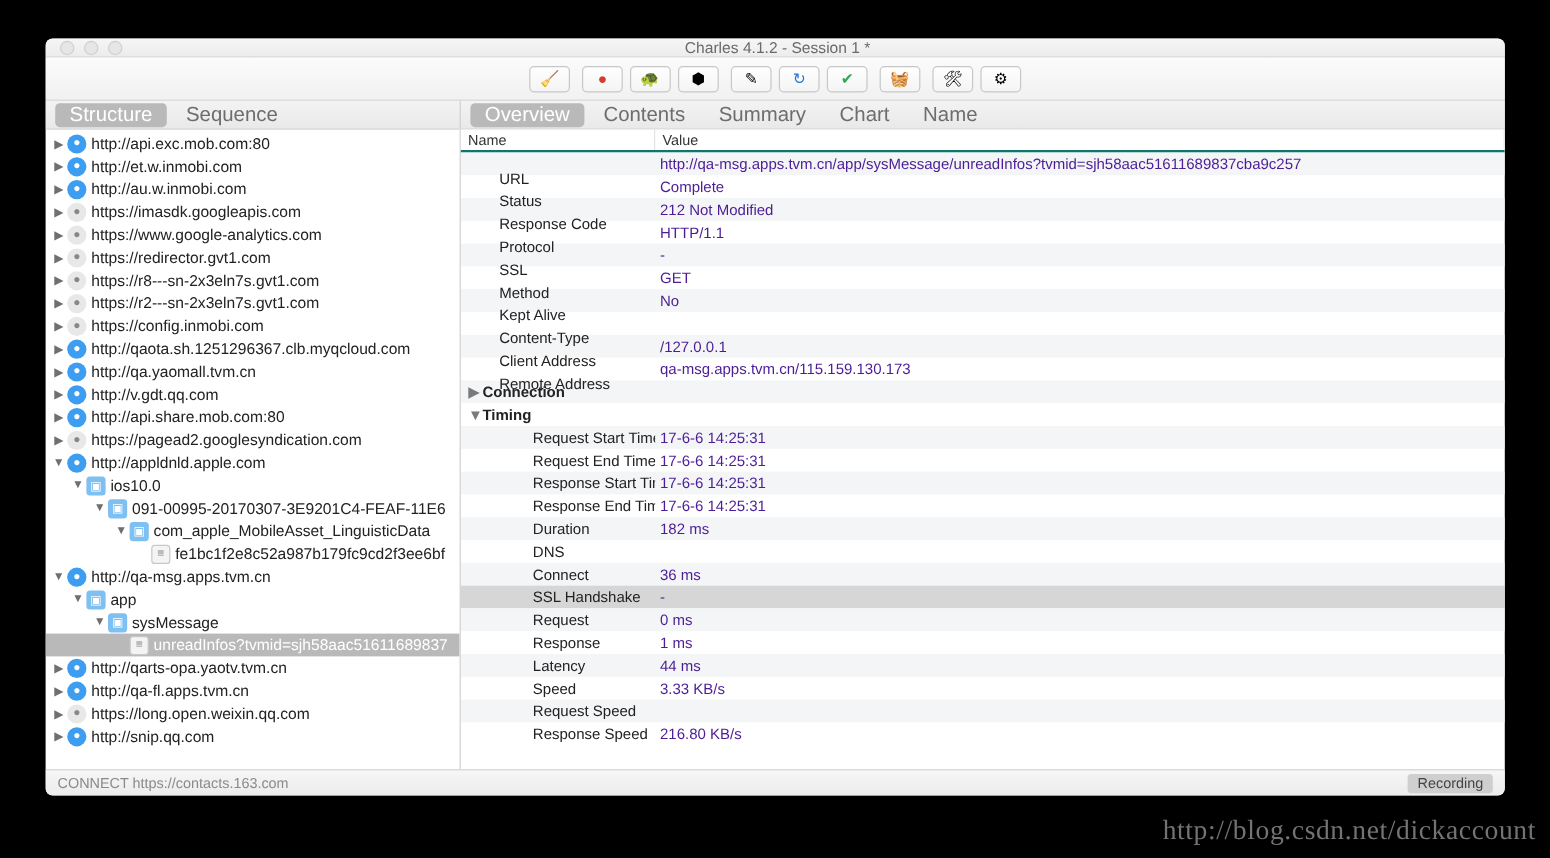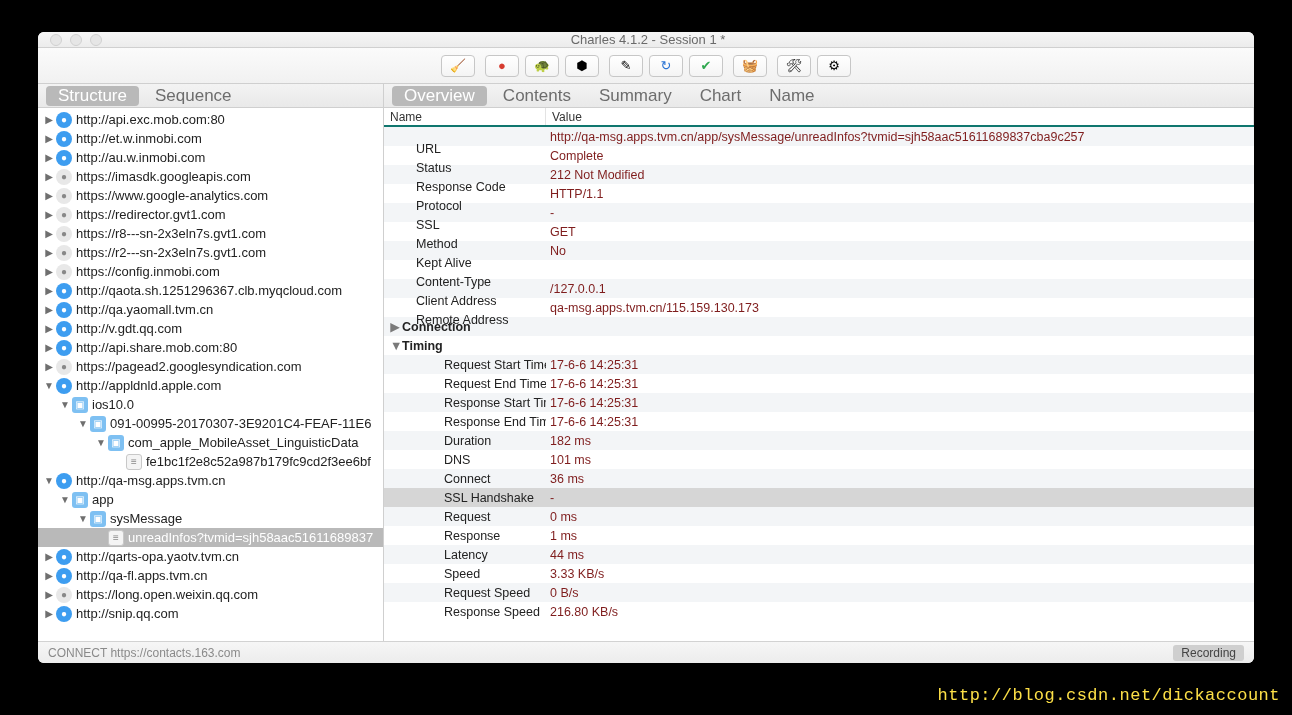--- a/index.html
+++ b/index.html
@@ -21,37 +21,37 @@
   .right { flex:1; display:flex; flex-direction:column; min-width:0;}
   .headerrow { height:19px; display:flex; font-size:12px; color:#333; border-bottom:2px solid #0f766e; background:#fff;}
   .hcell { padding:2px 6px; border-right:1px solid #e3e3e3;}
   .hcell.name { width:162px;}
   .hcell.value { flex:1;}
   .rows { flex:1; overflow:hidden;}
   .row { height:19px; display:flex; align-items:center; font-size:12.5px; }
   .row:nth-child(odd){ background:#f3f5f7;}
   .row.sel { background:#d6d6d6;}
   .k { width:162px; padding-left:6px; white-space:nowrap; overflow:hidden; color:#222;}
-  .v { flex:1; padding-left:4px; white-space:nowrap; overflow:hidden; color:#7f1d1d;}
+  .v { flex:1; padding-left:4px; white-space:nowrap; overflow:hidden; color:#4c1d95;}
   .k1 { padding-left:32px;margin-top:24px;}
   .k2 { padding-left:60px;}
   .disc { display:inline-block; width:10px; text-align:center; color:#7a7a7a; margin-right:2px;}
   .treewrap { height:100%; overflow:hidden; padding-top:2px;}
   .node { height:19px; display:flex; align-items:center; white-space:nowrap; overflow:hidden;}
   .node.sel { background:#b9b9b9; color:#fff;}
   .tri { width:10px; display:inline-flex; justify-content:center; color:#6f6f6f; font-size:10px; margin-right:2px;}
   .ic { width:16px; height:16px; border-radius:3px; display:inline-flex; align-items:center; justify-content:center; margin-right:4px; font-size:10px;}
   .ic.globe { background:#3d9df0; color:#fff; border-radius:50%;}
   .ic.globe2 { background:#e8e8e8; color:#888; border-radius:50%;}
   .ic.fold { background:#7ec0f2; color:#fff;}
   .ic.file { background:#f4f4f4; border:1px solid #c8c8c8; color:#888;}
   .pad0{padding-left:6px;} .pad1{padding-left:22px;} .pad2{padding-left:40px;} .pad3{padding-left:58px;} .pad4{padding-left:76px;}
   .status { height:22px; background:linear-gradient(#f6f6f6,#ececec); border-top:1px solid #d2d2d2; display:flex; align-items:center; font-size:12px; color:#8a8a8a; padding:0 10px;text-align:center;}
   .status .badge { margin-left:auto; background:#cfcfcf; color:#444; border-radius:3px; padding:1px 8px;}
-  .watermark { position:absolute; right:12px; bottom:10px; color:#fde047; font-family:Liberation Mono, monospace; font-size:17px; letter-spacing:.5px;}
+  .watermark { position:absolute; right:12px; bottom:10px; color:#737373; font-family:Liberation Serif, serif; font-size:23px; letter-spacing:.5px;}
 </style>
 </head>
 <body>
 
 <div class="window">
   <div class="titlebar">
     <div class="traffic">
       <div class="dot"></div>
       <div class="dot"></div>
       <div class="dot"></div>
@@ -312,21 +312,20 @@
           <div class="row">
             <div class="k k2">Response End Time</div>
             <div class="v">17-6-6 14:25:31</div>
           </div>
           <div class="row">
             <div class="k k2">Duration</div>
             <div class="v">182 ms</div>
           </div>
           <div class="row">
             <div class="k k2">DNS</div>
-            <div class="v">101 ms</div>
           </div>
           <div class="row">
             <div class="k k2">Connect</div>
             <div class="v">36 ms</div>
           </div>
           <div class="row sel">
             <div class="k k2">SSL Handshake</div>
             <div class="v">-</div>
           </div>
           <div class="row">
@@ -340,21 +339,20 @@
           <div class="row">
             <div class="k k2">Latency</div>
             <div class="v">44 ms</div>
           </div>
           <div class="row">
             <div class="k k2">Speed</div>
             <div class="v">3.33 KB/s</div>
           </div>
           <div class="row">
             <div class="k k2">Request Speed</div>
-            <div class="v">0 B/s</div>
           </div>
           <div class="row">
             <div class="k k2">Response Speed</div>
             <div class="v">216.80 KB/s</div>
           </div>
         </div>
     </div>
   </div>
 
   <div class="status">

